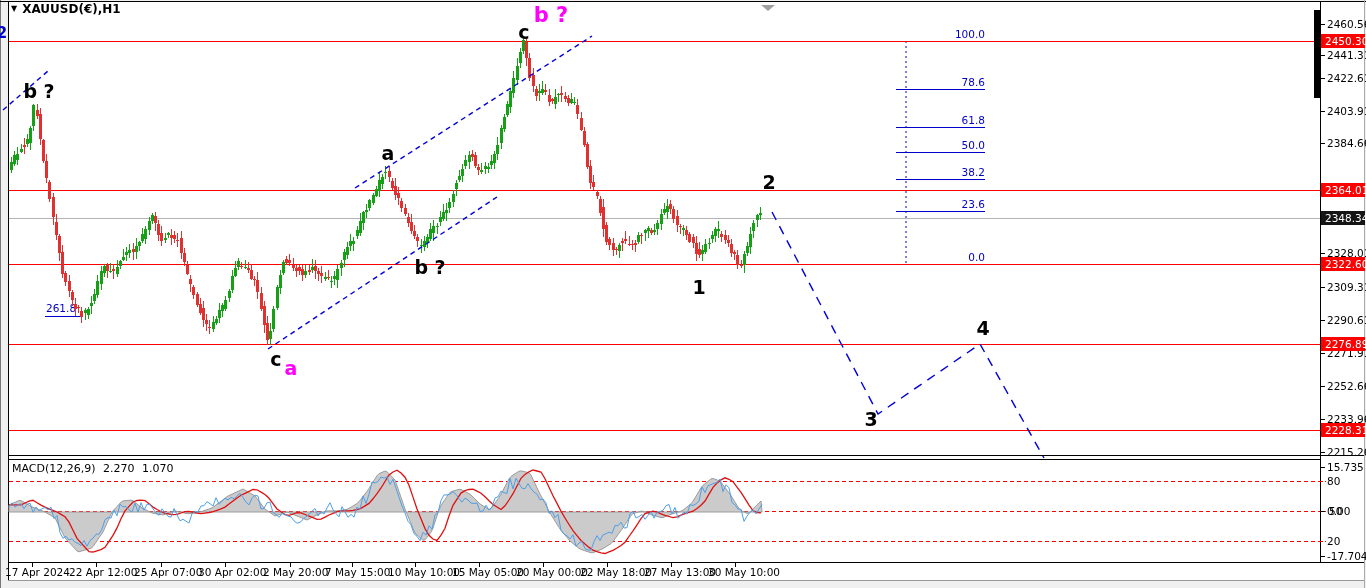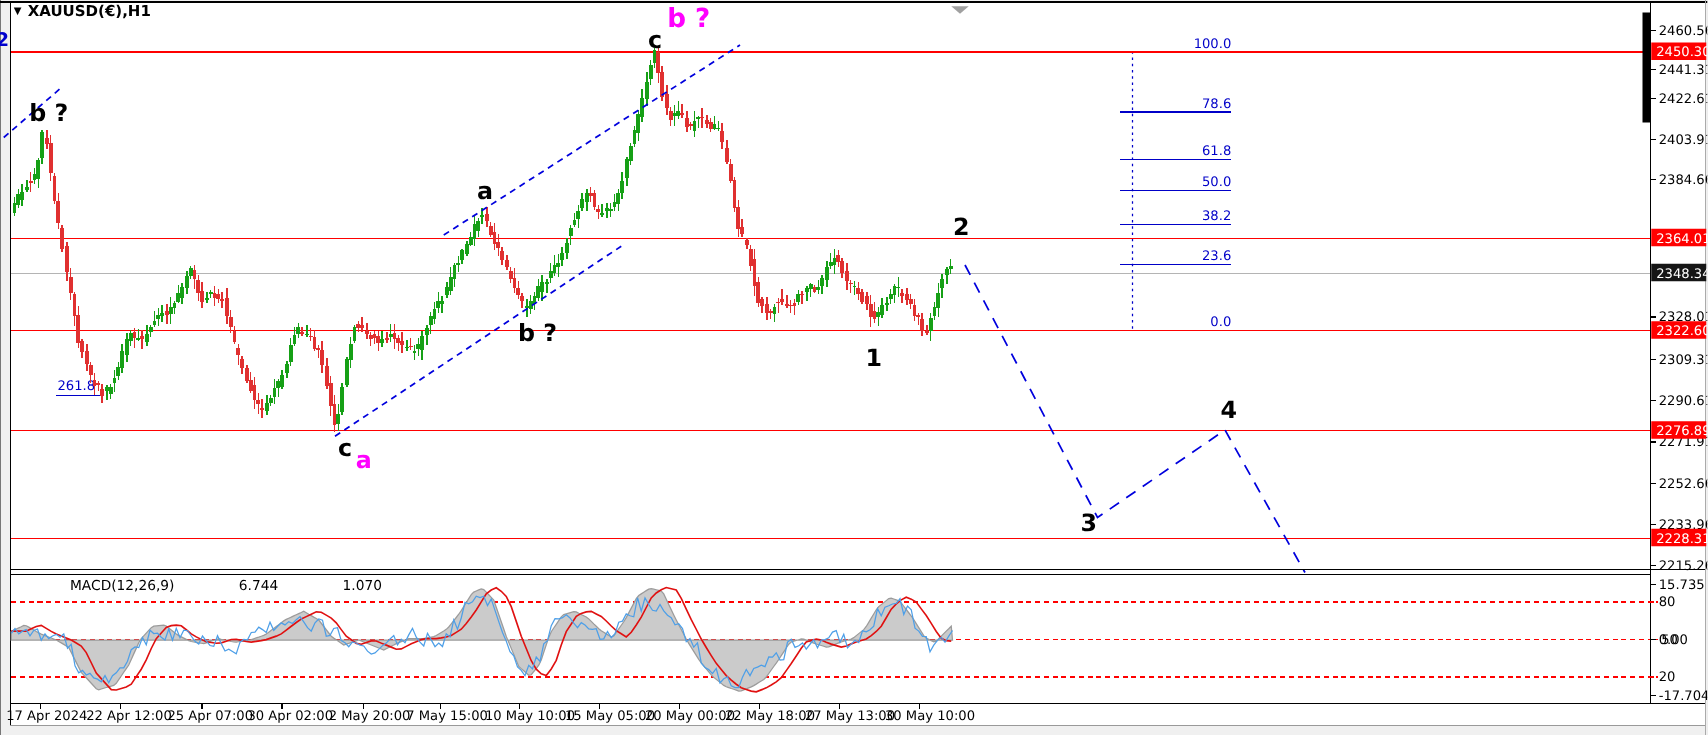--- a/index.html
+++ b/index.html
@@ -3,21 +3,21 @@
 <meta charset="utf-8">
 <style>
   html,body{margin:0;padding:0;background:#e8e8e8;}
   #stage{position:relative;width:1366px;height:588px;background:#f0f0f0;overflow:hidden;
          font-family:"DejaVu Sans",sans-serif;}
   #cv{position:absolute;left:0;top:0;}
   .title{position:absolute;left:11px;top:2px;font-size:12px;font-weight:bold;color:#000;
          display:flex;align-items:center;gap:5px;z-index:5;}
   .title .tri{font-size:8px;line-height:10px;color:#000;cursor:pointer;}
   .macd-label{position:absolute;left:12px;top:462px;font-size:11px;color:#000;z-index:5;}
-  .macd-label span{margin-right:4px;margin-left:44px;}
+  .macd-label span{margin-right:4px;}
 </style>
 </head>
 <body>
 
 <div id="stage">
   <svg id="cv" width="1366" height="588" xmlns="http://www.w3.org/2000/svg">
       <g>
         <rect x="0" y="0" width="1366" height="588" fill="#f0f0f0"></rect>
         <rect x="8" y="1" width="1356" height="579" fill="#ffffff"></rect>
         <line x1="0.5" y1="0" x2="0.5" y2="588" stroke="#777" stroke-width="1" shape-rendering="crispEdges"></line>
@@ -639,16 +639,16 @@
       </g>
       <rect x="1314" y="10" width="6" height="88" fill="#000"></rect>
       <polygon points="761,5 775,5 768,11" fill="#a0a0a0"></polygon>
     </svg>
   <div class="title">
     <span class="tri">▼</span>
     <span>XAUUSD(€),H1</span>
   </div>
   <div class="macd-label">
     <span>MACD(12,26,9)</span>
-    <span>6.744</span>
+    <span>2.270</span>
     <span>1.070</span>
   </div>
 </div>
 
 </body></html>

